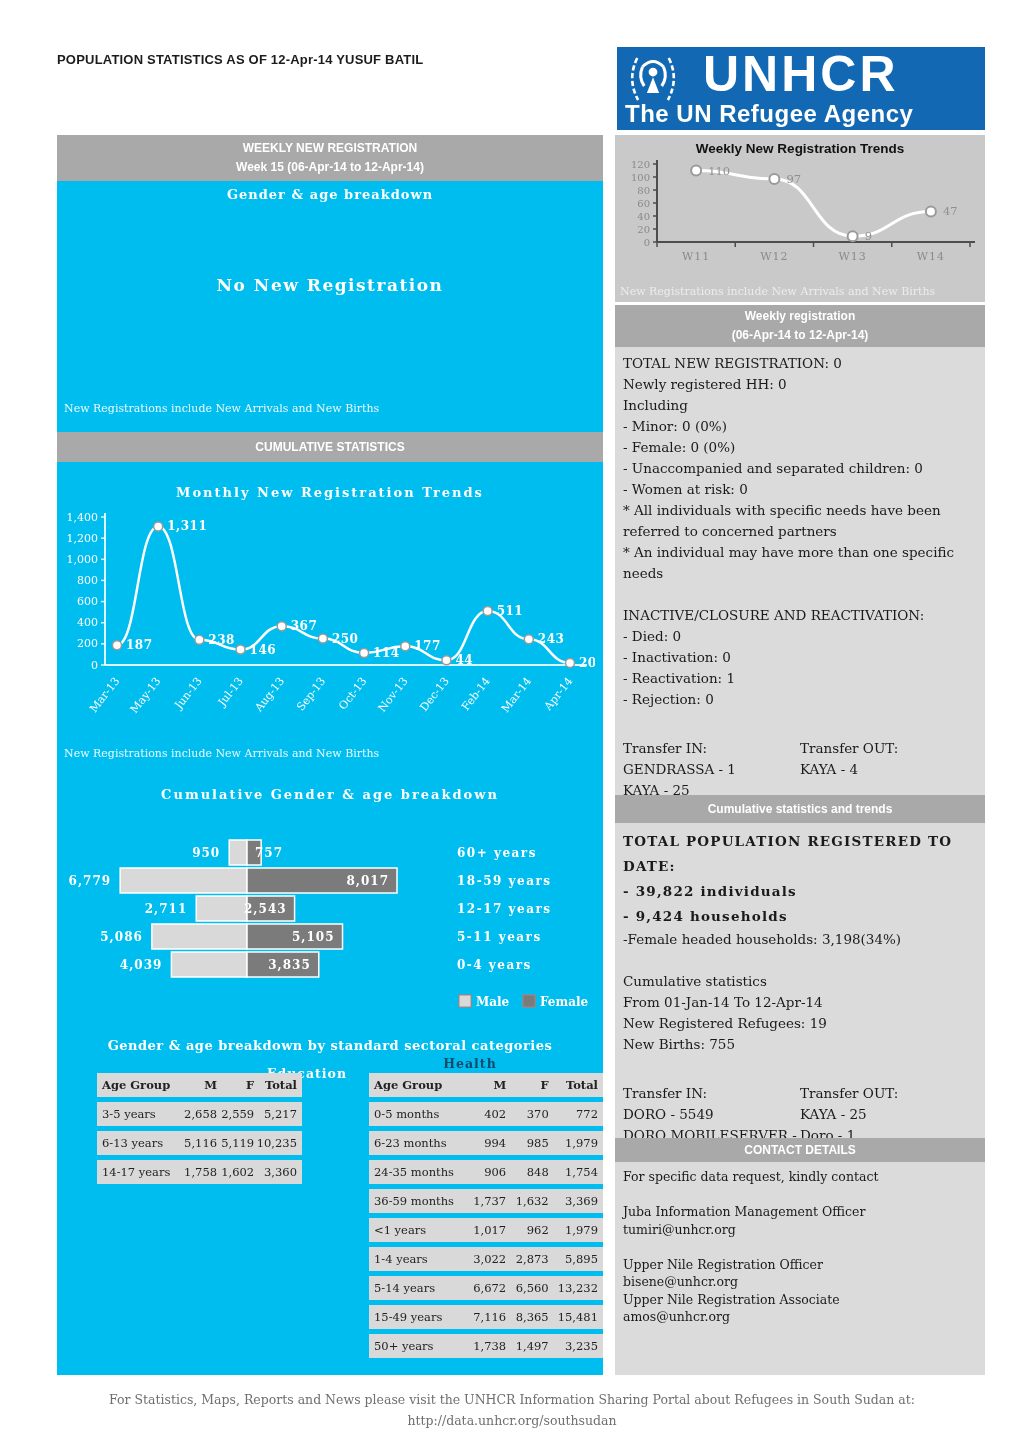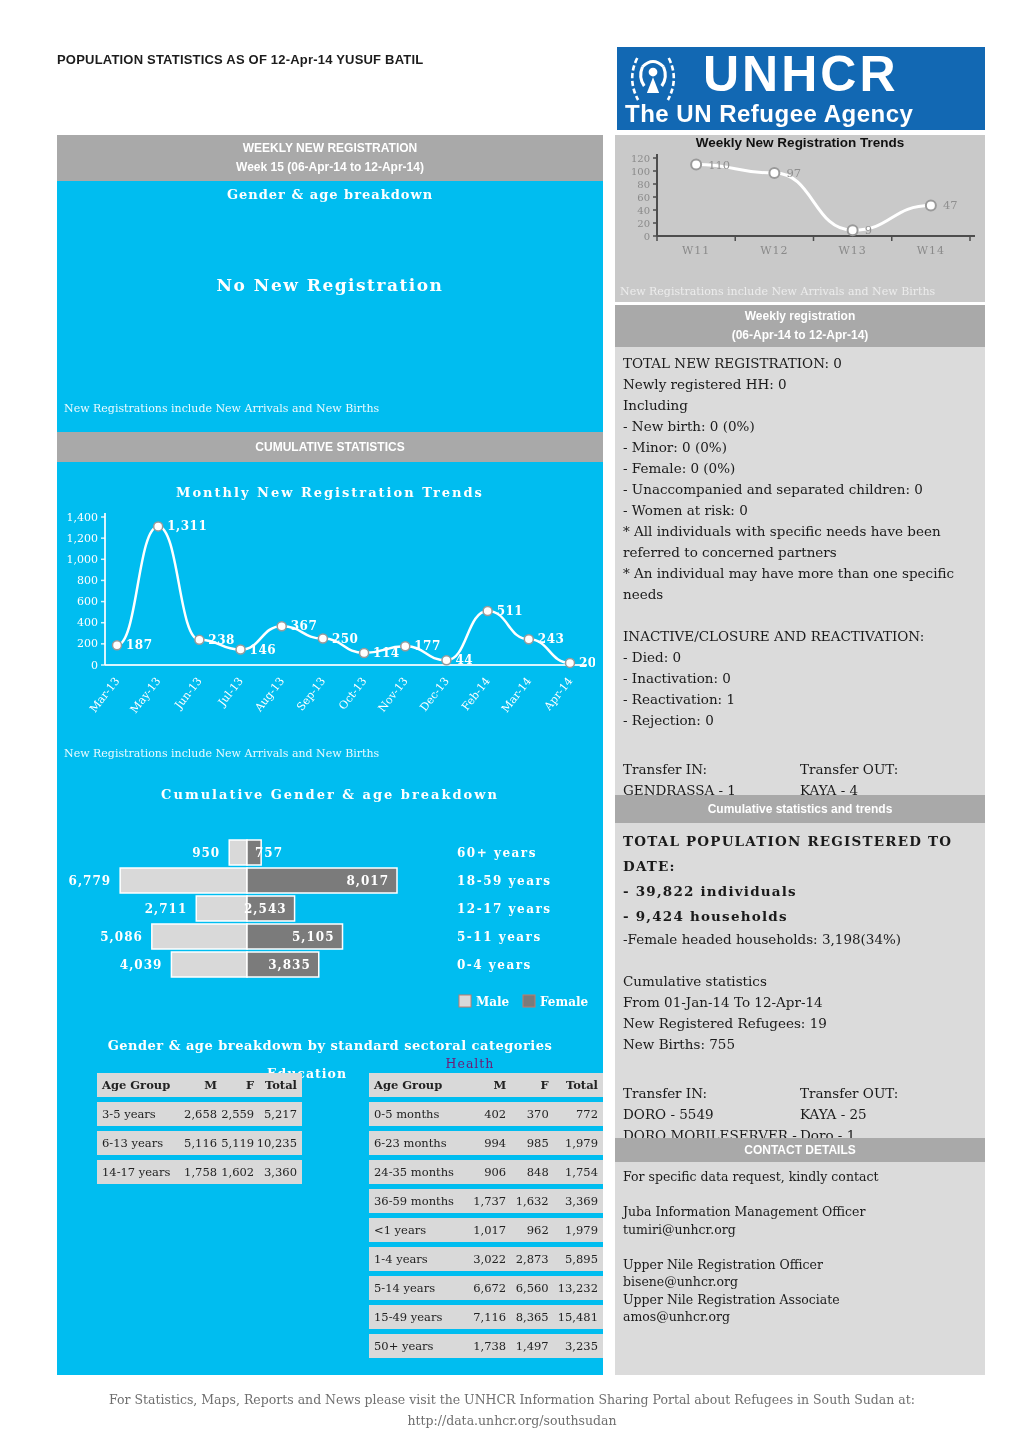--- a/index.html
+++ b/index.html
@@ -27,39 +27,39 @@
   .center-t{position:absolute;left:0;width:100%;text-align:center;color:#fff;font-weight:bold;}
   .gender-title{top:52px;font-size:13px;letter-spacing:1px;}
   .no-new{top:140px;font-size:17px;letter-spacing:1.5px;}
   .footnote{position:absolute;left:7px;color:#eafbff;font-size:11px;}
   .fn1{top:267px;}
   .fn2{top:612px;}
   .chart-title-m{top:350px;font-size:13px;letter-spacing:2px;}
   .chart-title-p{top:652px;font-size:13px;letter-spacing:2px;}
   .sect-title{top:903px;font-size:13px;letter-spacing:.5px;}
   .edu-sub{position:absolute;top:931px;left:0;width:290px;text-align:right;color:#fff;font-weight:bold;font-size:12.5px;letter-spacing:1px;}
-  .health-sub{position:absolute;top:921px;left:280px;width:266px;text-align:center;color:#701a75;font-weight:normal;font-size:12.5px;letter-spacing:1px;}
+  .health-sub{position:absolute;top:921px;left:280px;width:266px;text-align:center;color:#0c4a6e;font-weight:bold;font-size:12.5px;letter-spacing:1px;}
 
   #monthly-chart{position:absolute;left:8px;top:368px;}
   #pyramid-chart{position:absolute;left:0;top:672px;}
 
   .dtable{position:absolute;top:938px;padding-left:32px;}
   #edu-table{left:8px;width:237px;}
   #health-table{left:280px;width:266px;}
   .trow{display:flex;background:#d9d9d9;margin-bottom:5px;height:24px;align-items:center;
         font-family:"DejaVu Serif",serif;font-size:11.5px;padding:0 5px;color:#222;}
   .trow.head{font-weight:bold;}
   .trow .c0{flex:0 0 39%;text-align:left;}
   .trow .c1{flex:0 0 20%;text-align:right;}
   .trow .c2{flex:0 0 19%;text-align:right;}
   .trow .c3{flex:0 0 22%;text-align:right;}
 
   
   .wk-chart-panel{position:absolute;left:0;top:0;width:370px;height:167px;background:#c9c9c9;}
-  .wk-title{text-align:center;font-size:13.5px;font-weight:bold;color:#111;}
+  .wk-title{text-align:center;font-size:13.5px;font-weight:bold;color:#111;padding-top:6px;}
   .wk-footnote{position:absolute;left:5px;bottom:4px;font-size:11px;color:#ececec;}
 
   .band-wreg{top:170px;height:42px;}
   .band-cum{top:660px;height:28px;}
   .band-contact{top:1003px;height:24px;}
   .band .one{font-size:12px;}
 
   .panel{position:absolute;left:0;width:370px;background:#dbdbdb;padding:6px 8px;
          font-family:"DejaVu Serif",serif;font-size:13.5px;color:#1a1a1a;}
   .p1{top:212px;height:448px;}
@@ -346,21 +346,20 @@
     <div class="band band-wreg">
       <div>Weekly registration</div>
       <div>(06-Apr-14 to 12-Apr-14)</div>
     </div>
 
     <div class="panel p1">
       <div>
           <div class="tline">TOTAL NEW REGISTRATION: 0</div>
           <div class="tline">Newly registered HH: 0</div>
           <div class="tline">Including</div>
-          <div class="tline">- New birth: 0 (0%)</div>
           <div class="tline">- Minor: 0 (0%)</div>
           <div class="tline">- Female: 0 (0%)</div>
           <div class="tline">- Unaccompanied and separated children: 0</div>
           <div class="tline">- Women at risk: 0</div>
           <div class="tline">* All individuals with specific needs have been referred to concerned partners</div>
           <div class="tline">* An individual may have more than one specific needs</div>
           <div class="tline">&nbsp;</div>
           <div class="tline">INACTIVE/CLOSURE AND REACTIVATION:</div>
           <div class="tline">- Died: 0</div>
           <div class="tline">- Inactivation: 0</div>

